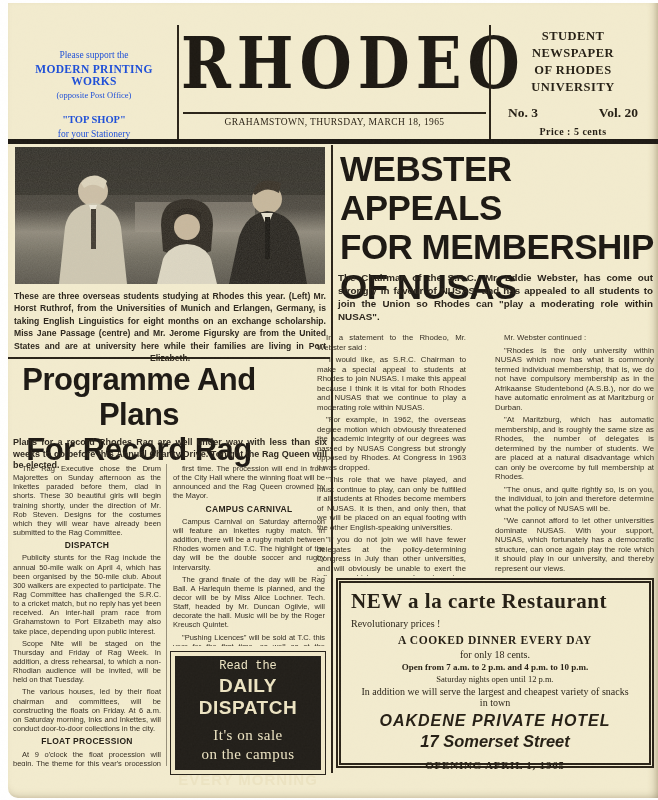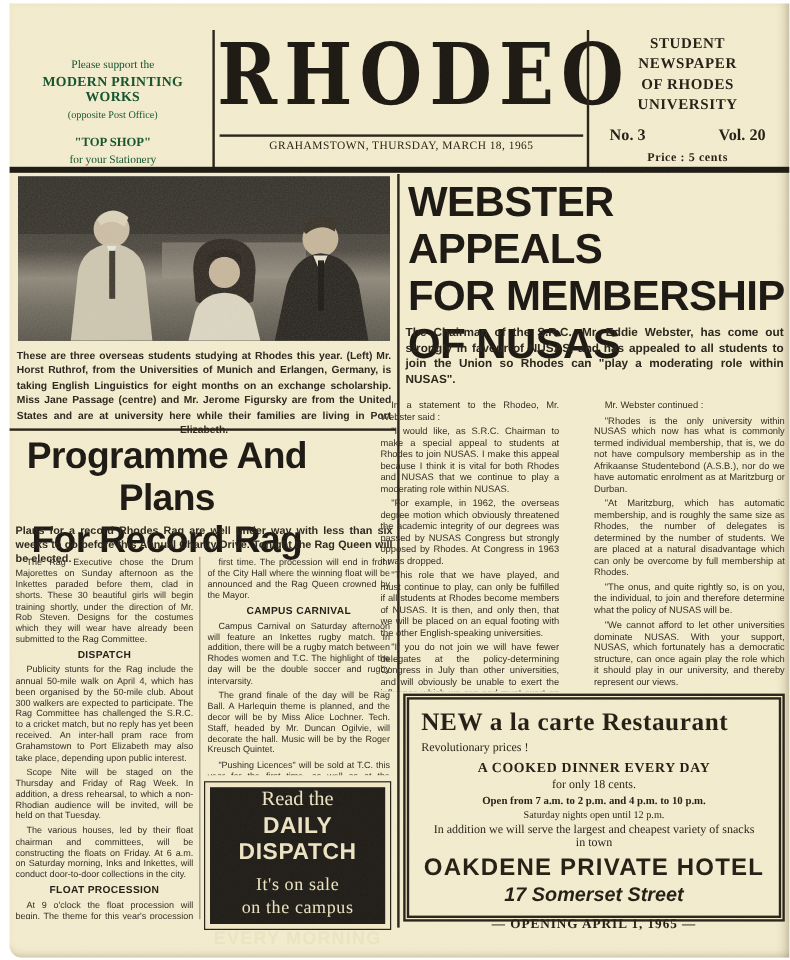--- a/index.html
+++ b/index.html
@@ -5,21 +5,21 @@
   html,body{margin:0;padding:0;background:#ffffff;}
   .page{position:relative;width:658px;height:800px;background:#ffffff;overflow:hidden;
         font-family:"Liberation Sans",sans-serif;color:#26221c;}
   .paper{position:absolute;left:8px;top:3px;right:0;bottom:2px;background:#f2ebce;
          box-shadow:inset -8px 0 10px -7px rgba(90,70,40,.45), inset 0 -6px 8px -6px rgba(90,70,40,.35);
          border-bottom-left-radius:10px;}
   .grain{position:absolute;left:0;top:0;width:658px;height:800px;pointer-events:none;opacity:.5;}
 
   
   .adbox-left{position:absolute;left:14px;top:50px;width:160px;text-align:center;
-              font-family:"Liberation Serif",serif;color:#14532d;}
+              font-family:"Liberation Serif",serif;color:#1d4ed8;}
   .adbox-left .l1{font-size:9.5px;margin-bottom:3px;}
   .adbox-left .l2{font-size:11.5px;font-weight:bold;letter-spacing:.3px;margin-bottom:3px;}
   .adbox-left .l3{font-size:8.5px;margin-bottom:14px;}
   .adbox-left .l4{font-size:10.5px;font-weight:bold;margin-bottom:4px;}
   .adbox-left .l5{font-size:9.5px;}
   .vrule{position:absolute;width:2px;background:#2a2318;}
   .v1{left:177px;top:25px;height:116px;}
   .v2{left:489px;top:25px;height:116px;}
   .masthead{position:absolute;left:181px;top:28px;width:307px;text-align:center;}
   .masthead .title{font-family:"DejaVu Serif",serif;font-weight:bold;font-size:60px;line-height:1;
@@ -46,21 +46,21 @@
   .col .para{text-align:justify;text-indent:9px;margin:0 0 3px 0;}
   .col .subhead{text-align:center;font-weight:bold;font-size:8.5px;margin:3px 0;letter-spacing:.3px;color:#221d15;}
   .rag-c1{left:13px;top:464px;width:148px;height:302px;}
   .rag-c2{left:173px;top:464px;width:152px;height:182px;}
   .rag-colrule{position:absolute;left:166px;top:464px;width:1px;height:302px;background:#4a4335;opacity:.55;}
 
   .dispatch{position:absolute;left:170px;top:651px;width:156px;height:124px;background:#efe7c8;
             border:1.5px solid #26211a;padding:4px;box-sizing:border-box;}
   .dispatch .inner{width:100%;height:100%;background:#211e19;color:#ece3c2;text-align:center;
                    display:flex;flex-direction:column;justify-content:center;gap:2px;}
-  .dispatch .d1{font-family:Liberation Serif, serif;font-size:17px;margin-top:20px;}
+  .dispatch .d1{font-family:Liberation Mono, monospace;font-size:12px;margin-top:20px;}
   .dispatch .d2{font-size:19px;font-weight:bold;letter-spacing:.5px;margin-bottom:6px;}
   .dispatch .d3,.dispatch .d4{font-family:"Liberation Serif",serif;font-size:15px;letter-spacing:.5px;}
   .dispatch .d5{font-size:15px;font-weight:bold;letter-spacing:1px;margin-top:6px;}
 
   
   .main-vrule{position:absolute;left:331px;top:145px;width:2px;height:628px;background:#2a2318;}
 
   
   .webster-headline{position:absolute;left:340px;top:149px;width:318px;margin:0;
                     font-size:35px;font-weight:bold;line-height:1.12;letter-spacing:-.5px;color:#1b1712;}
@@ -74,22 +74,22 @@
               font-family:"Liberation Serif",serif;color:#241e14;}
   .restaurant .title{font-size:21px;font-weight:bold;letter-spacing:.5px;margin:0 0 4px 0;}
   .restaurant .sub{font-size:10px;margin:0 0 5px 0;}
   .restaurant .c{text-align:center;}
   .restaurant .r1{font-size:11.5px;font-weight:bold;letter-spacing:.6px;margin-bottom:3px;}
   .restaurant .r2{font-size:10px;margin-bottom:2px;}
   .restaurant .r3{font-size:9px;font-weight:bold;margin-bottom:2px;}
   .restaurant .r4{font-size:8.5px;margin-bottom:2px;}
   .restaurant .r5{font-size:10px;}
   .restaurant .r6{font-size:10px;margin-bottom:4px;}
-  .restaurant .hotel{font-family:"Liberation Sans",sans-serif;font-weight:bold;
-                     font-size:20px;letter-spacing:1px;margin-bottom:2px;}
+  .restaurant .hotel{font-family:"Liberation Sans",sans-serif;font-style:italic;font-weight:bold;
+                     font-size:16px;letter-spacing:1px;margin-bottom:2px;}
   .restaurant .addr{font-family:"Liberation Sans",sans-serif;font-style:italic;font-weight:bold;
                     font-size:16.5px;margin-bottom:8px;}
   .restaurant .open{font-size:11px;font-weight:bold;letter-spacing:.8px;}
 </style>
 </head>
 <body>
 
 <div class="page">
   <div class="paper"></div>
 

